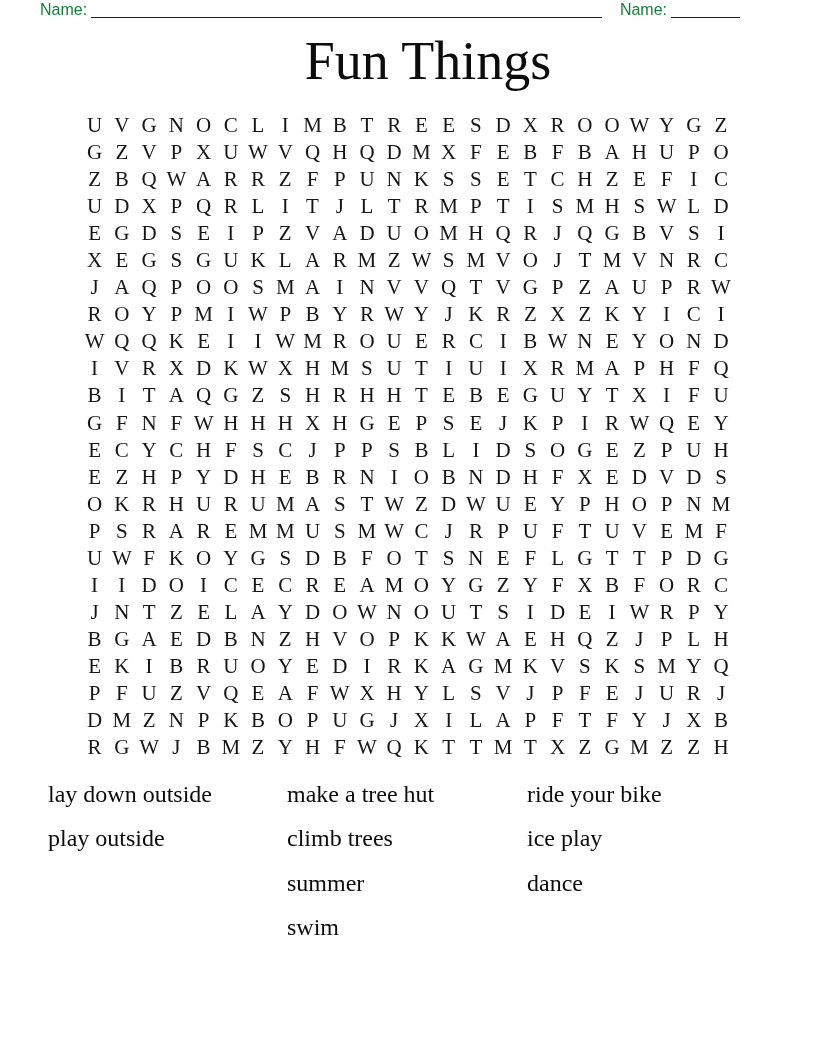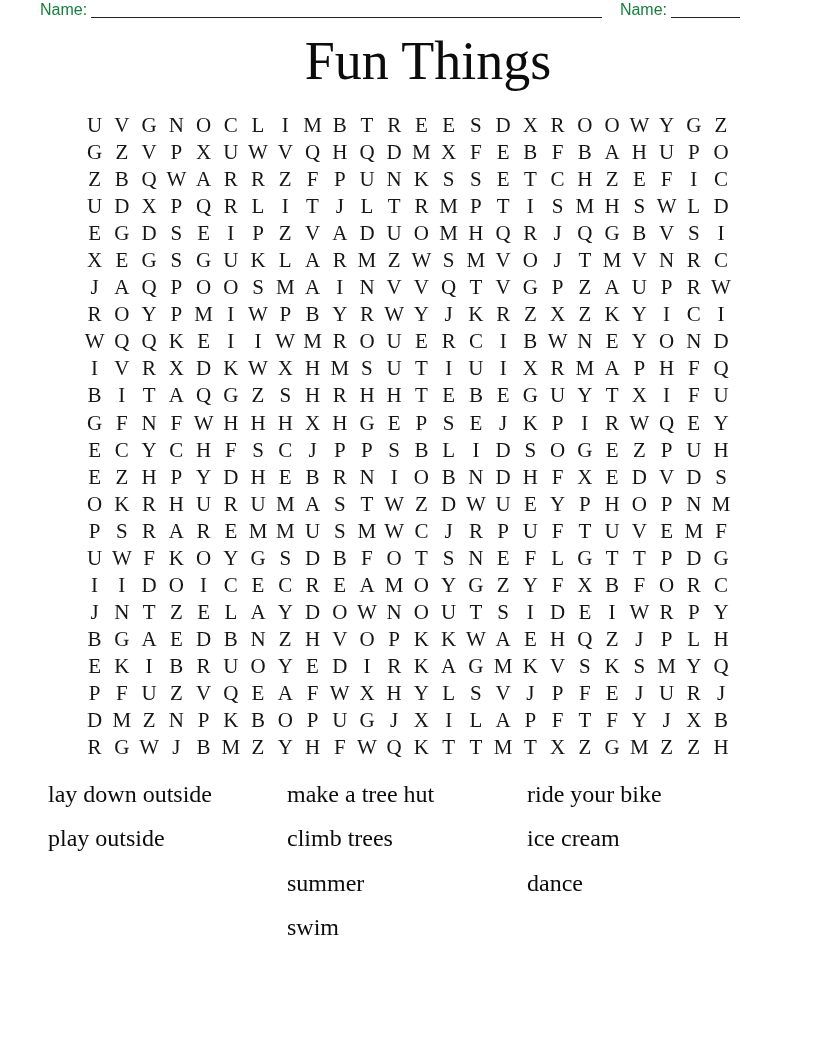--- a/index.html
+++ b/index.html
@@ -685,18 +685,18 @@
         <div class="word">play outside</div>
       </div>
     <div class="word-col word-col-2">
         <div class="word">make a tree hut</div>
         <div class="word">climb trees</div>
         <div class="word">summer</div>
         <div class="word">swim</div>
       </div>
     <div class="word-col word-col-3">
         <div class="word">ride your bike</div>
-        <div class="word">ice cream</div>
+        <div class="word">ice play</div>
         <div class="word">dance</div>
       </div>
   </div>
 
 </div>
 
 </body></html>

